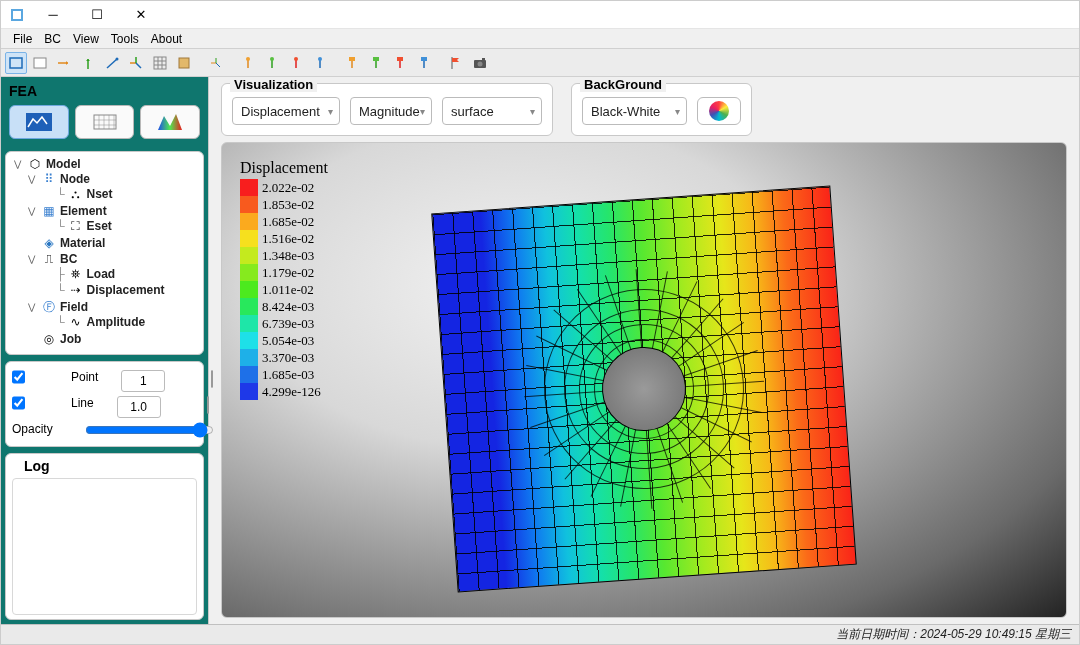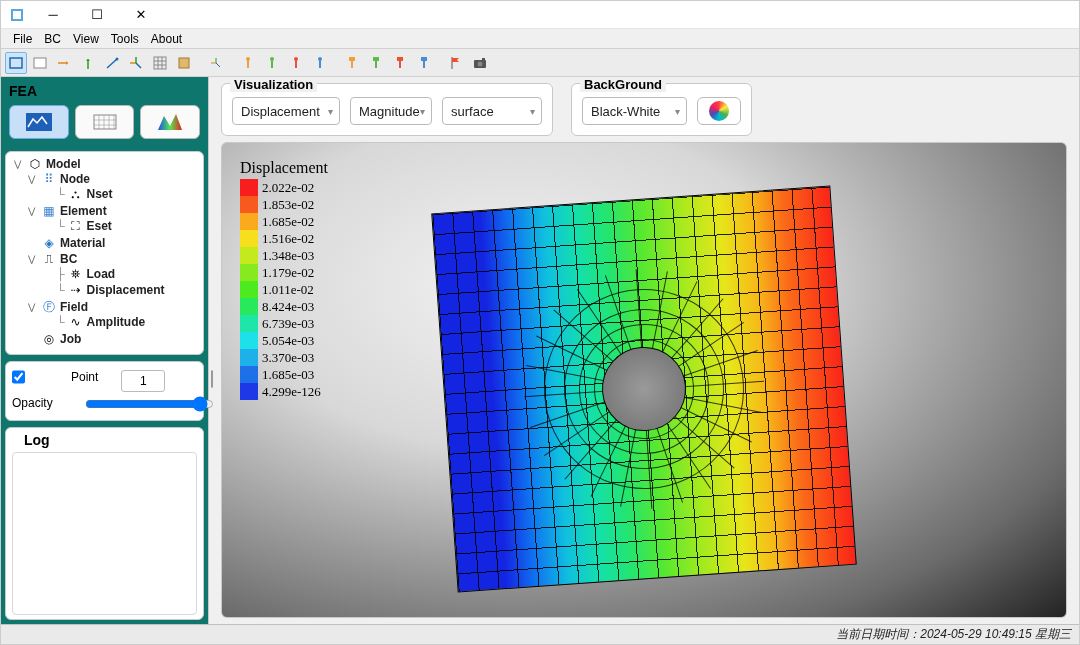--- a/index.html
+++ b/index.html
@@ -379,20 +379,32 @@
         <input type="checkbox" checked="" style="">
         <span class="sico"><svg viewBox="0 0 18 18">
               <circle cx="9" cy="9" r="6" fill="#1e3ab8"></circle>
             </svg></span>
         <span class="slabel">Point</span>
         <input class="num" value="1" style="">
         <div style="width:10px"></div>
         <div class="rainbow-btn"></div>
       </div>
       <div class="srow">
+        <input type="checkbox" checked="" style="">
+        <span class="sico"><svg viewBox="0 0 18 18">
+              <rect x="2" y="2" width="14" height="14" fill="#1e3ab8"></rect>
+              <path d="M4 4h10v10H4z" fill="none" stroke="#fff" stroke-width="0.5"></path>
+              <path d="M7 4v10M11 4v10M4 7h10M4 11h10" stroke="#fff" stroke-width="0.5"></path>
+            </svg></span>
+        <span class="slabel">Line</span>
+        <input class="num" value="1.0" style="">
+        <div style="width:10px"></div>
+        <div class="rainbow-btn"></div>
+      </div>
+      <div class="srow">
         <span class="slabel" style="flex:0 0 50px">Opacity</span>
         <input type="range" class="slider" min="0" max="100" value="95" style="">
       </div>
     </div>
 
     <div class="log">
       <div class="section-title">Log</div>
       <div class="body"></div>
     </div>
   </div>

